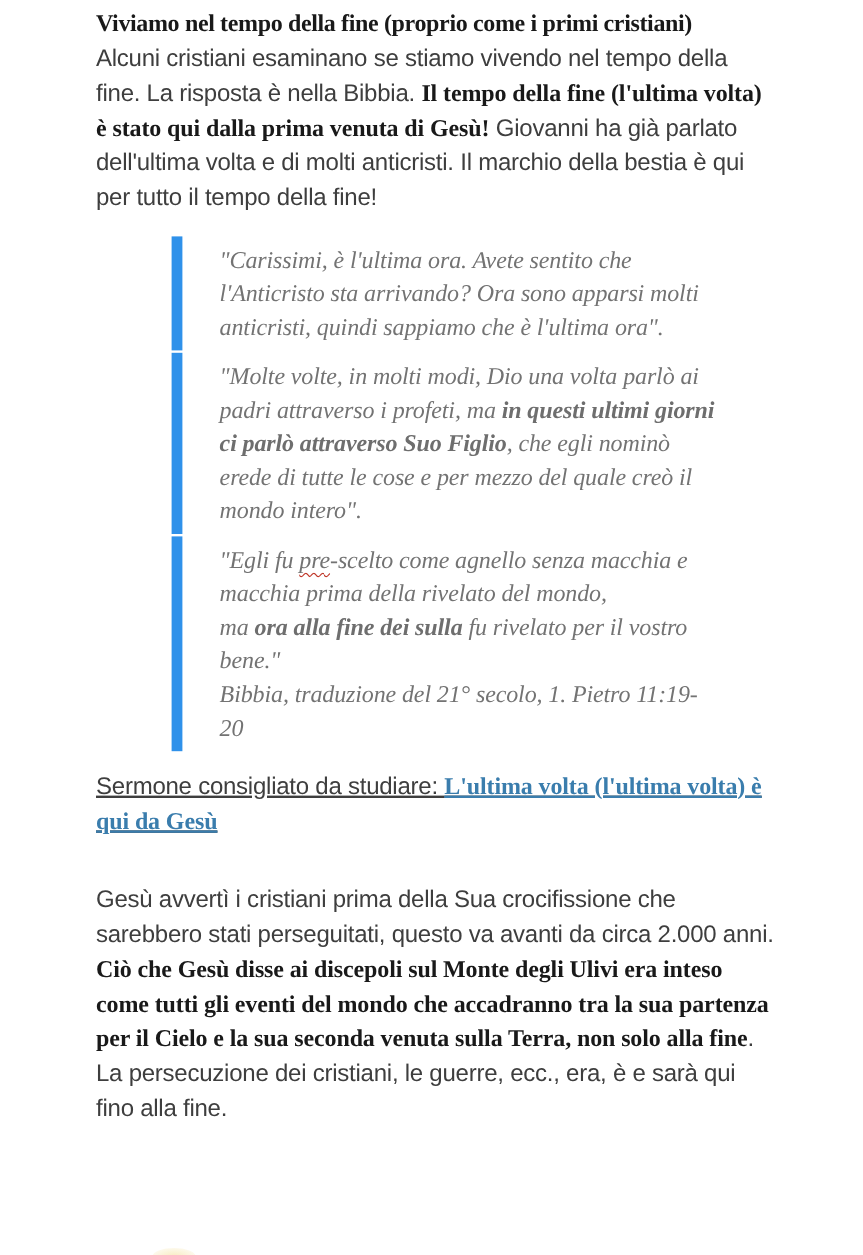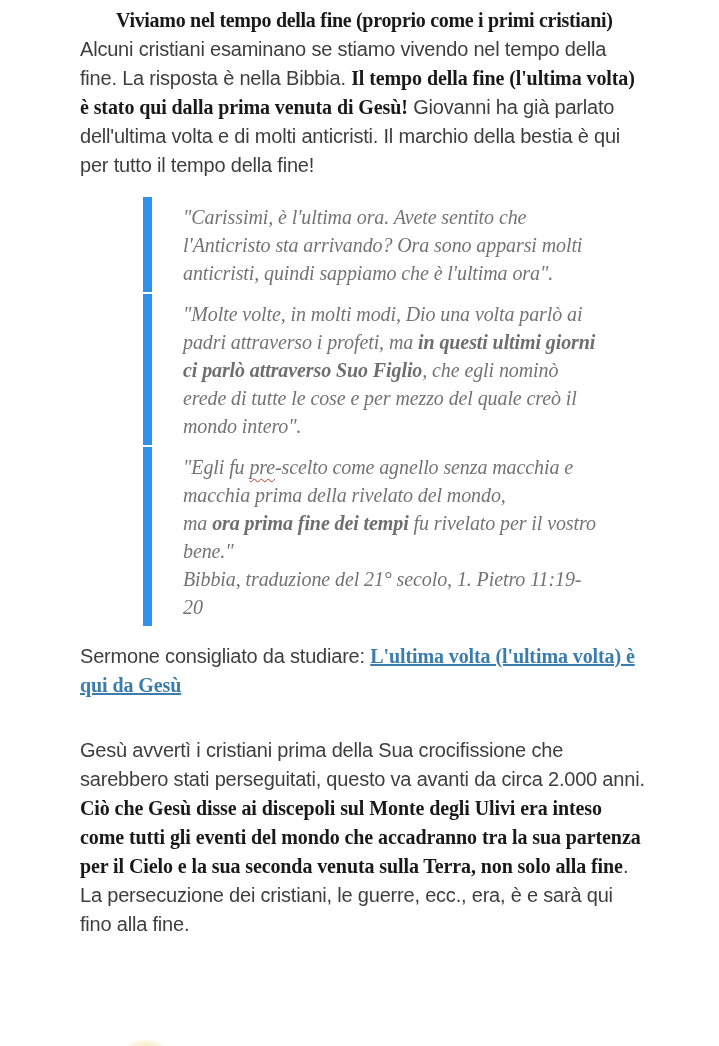--- a/index.html
+++ b/index.html
@@ -10,21 +10,21 @@
   .article { padding: 6px 73px 0 80px; }
 
   
   .para {
     margin: 0; font-size: 20px; line-height: 29px;
     color: #3e3e3e; letter-spacing: -0.2px;
   }
   .headline {
     display: block; white-space: nowrap;
     font-family: "Liberation Serif", serif; font-weight: 700;
-    color: #191919; letter-spacing: -0.3px; margin-left: 36px;
+    color: #191919; letter-spacing: -0.3px;
   }
   strong.serif-b {
     font-family: "Liberation Serif", serif; font-weight: 700;
     color: #191919; letter-spacing: -0.1px;
   }
 
   
   .quotes { margin: 17px 0 0 63px; }
   .quote {
     margin: 0 0 2px 0; width: 415px;
@@ -37,21 +37,21 @@
   .quote strong { font-weight: 700; color: #6e6e6e; }
   .misspell {
     text-decoration-line: underline;
     text-decoration-style: wavy;
     text-decoration-color: #c0392b;
     text-decoration-thickness: 1px;
     text-underline-offset: 4px;
   }
 
   
-  .p-link { margin-top: 16px; }
+  .p-link { margin-top: 16px; text-decoration: underline; }
   .link {
     font-family: "Liberation Serif", serif; font-weight: 700;
     color: #3a7dad; text-decoration: underline; letter-spacing: -0.1px;
     cursor: pointer;
   }
 
   .p-closing { margin-top: 36px; }
 
   
   .artifact {
@@ -66,21 +66,21 @@
 <article class="article">
 
   <p class="para"><strong class="headline">Viviamo nel tempo della fine (proprio come i primi cristiani)</strong><span>Alcuni cristiani esaminano se stiamo vivendo nel tempo della fine. La risposta è nella Bibbia. </span><strong class="serif-b">Il tempo della fine (l'ultima volta) è stato qui dalla prima venuta di Gesù!</strong><span> Giovanni ha già parlato dell'ultima volta e di molti anticristi. Il marchio della bestia è qui per tutto il tempo della fine!</span></p>
 
   <section class="quotes">
 
     <blockquote class="quote"><span>"Carissimi, è l'ultima ora. Avete sentito che l'Anticristo sta arrivando? Ora sono apparsi molti anticristi, quindi sappiamo che è l'ultima ora".</span><br></blockquote>
 
     <blockquote class="quote"><span>"Molte volte, in molti modi, Dio una volta parlò ai padri attraverso i profeti, ma </span><strong>in questi ultimi giorni ci parlò attraverso Suo Figlio</strong><span>, che egli nominò erede di tutte le cose e per mezzo del quale creò il mondo intero".</span><br></blockquote>
 
-    <blockquote class="quote"><span>"Egli fu </span><span class="misspell">pre</span><span>-scelto come agnello senza macchia e macchia prima della rivelato del mondo,</span><br><span>ma </span><strong>ora prima fine dei tempi</strong><span> fu rivelato per il vostro bene."</span><br><span>Bibbia, traduzione del 21° secolo, 1. Pietro 11:19-20</span></blockquote>
+    <blockquote class="quote"><span>"Egli fu </span><span class="misspell">pre</span><span>-scelto come agnello senza macchia e macchia prima della rivelato del mondo,</span><br><span>ma </span><strong>ora alla fine dei sulla</strong><span> fu rivelato per il vostro bene."</span><br><span>Bibbia, traduzione del 21° secolo, 1. Pietro 11:19-20</span></blockquote>
 
   </section>
 
   <p class="para p-link"><span>Sermone consigliato da studiare: </span><a class="link">L'ultima volta (l'ultima volta) è qui da Gesù</a></p>
 
   <p class="para p-closing"><span>Gesù avvertì i cristiani prima della Sua crocifissione che sarebbero stati perseguitati, questo va avanti da circa 2.000 anni. </span><strong class="serif-b">Ciò che Gesù disse ai discepoli sul Monte degli Ulivi era inteso come tutti gli eventi del mondo che accadranno tra la sua partenza per il Cielo e la sua seconda venuta sulla Terra, non solo alla fine</strong><span>. La persecuzione dei cristiani, le guerre, ecc., era, è e sarà qui fino alla fine.</span></p>
 
 </article>
 
 <div class="artifact"></div>

